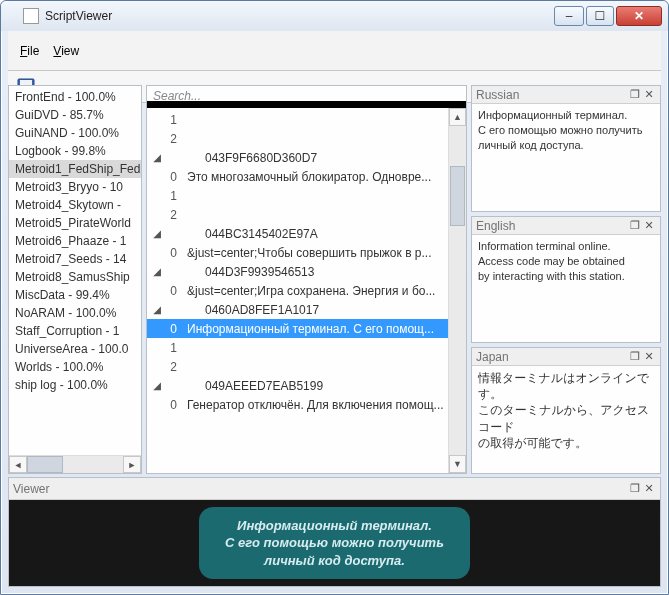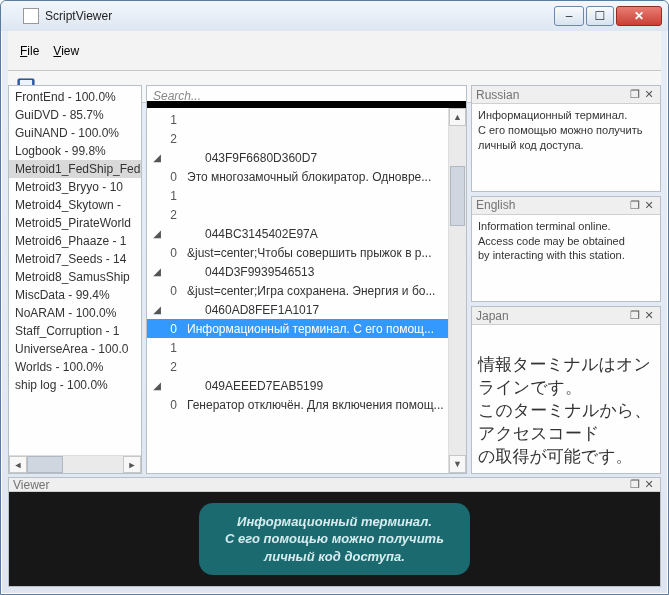--- a/index.html
+++ b/index.html
@@ -42,23 +42,23 @@
 .trow .txt { flex:1; overflow:hidden; text-overflow:ellipsis; }
 .trow.hdr .txt { padding-left:18px; }
 .trow.sel { background:#3399ff; color:#fff; }
 .trow.sel .idx { background:#3399ff; color:#fff; }
 .right-col { width:190px; display:flex; flex-direction:column; gap:4px; }
 .lang-box { border:1px solid #b7c0c9; background:#fefefe; display:flex; flex-direction:column; flex:1; }
 .lang-head { height:18px; background:#efefef; border-bottom:1px solid #cfcfcf; display:flex; align-items:center; padding:0 4px; }
 .lang-title { flex:1; color:#737373; }
 .lang-btn { width:14px; height:14px; display:flex; align-items:center; justify-content:center; color:#555; font-size:11px; border:1px solid transparent; }
 .lang-text { padding:4px 6px; color:#333; line-height:1.35; font-size:11px; }
-.lang-text.jp { font-size:17px;margin-top:25px; }
+.lang-text.jp { font-size:12px; }
 .viewer-wrap { position:absolute; left:7px; right:7px; bottom:7px; height:110px; border:1px solid #b7c0c9; background:#fefefe; display:flex; flex-direction:column; }
-.viewer-head { height:14px; background:#efefef; border-bottom:1px solid #cfcfcf; display:flex; align-items:center; padding:0 4px; }
+.viewer-head { height:22px; background:#efefef; border-bottom:1px solid #cfcfcf; display:flex; align-items:center; padding:0 4px; }
 .viewer-stage { flex:1; background:#171717; display:flex; align-items:center; justify-content:center; }
 .bubble { background:#1b6a70; padding:10px 26px; border-radius:14px; position:relative; color:#d6ecee; font-weight:bold; font-style:italic; text-align:center; line-height:1.35; font-family:Verdana,sans-serif; font-size:13px; }
 .bubble::after { content:""; position:absolute; left:22px; bottom:-12px; width:0; height:0; border:12px solid transparent; border-top-color:#1b6a70; border-right-width:6px; border-left-width:20px; }
 </style>
 </head>
 <body>
 
 <div class="window">
   <div class="titlebar">
     <div class="titlebar-icon"></div>

